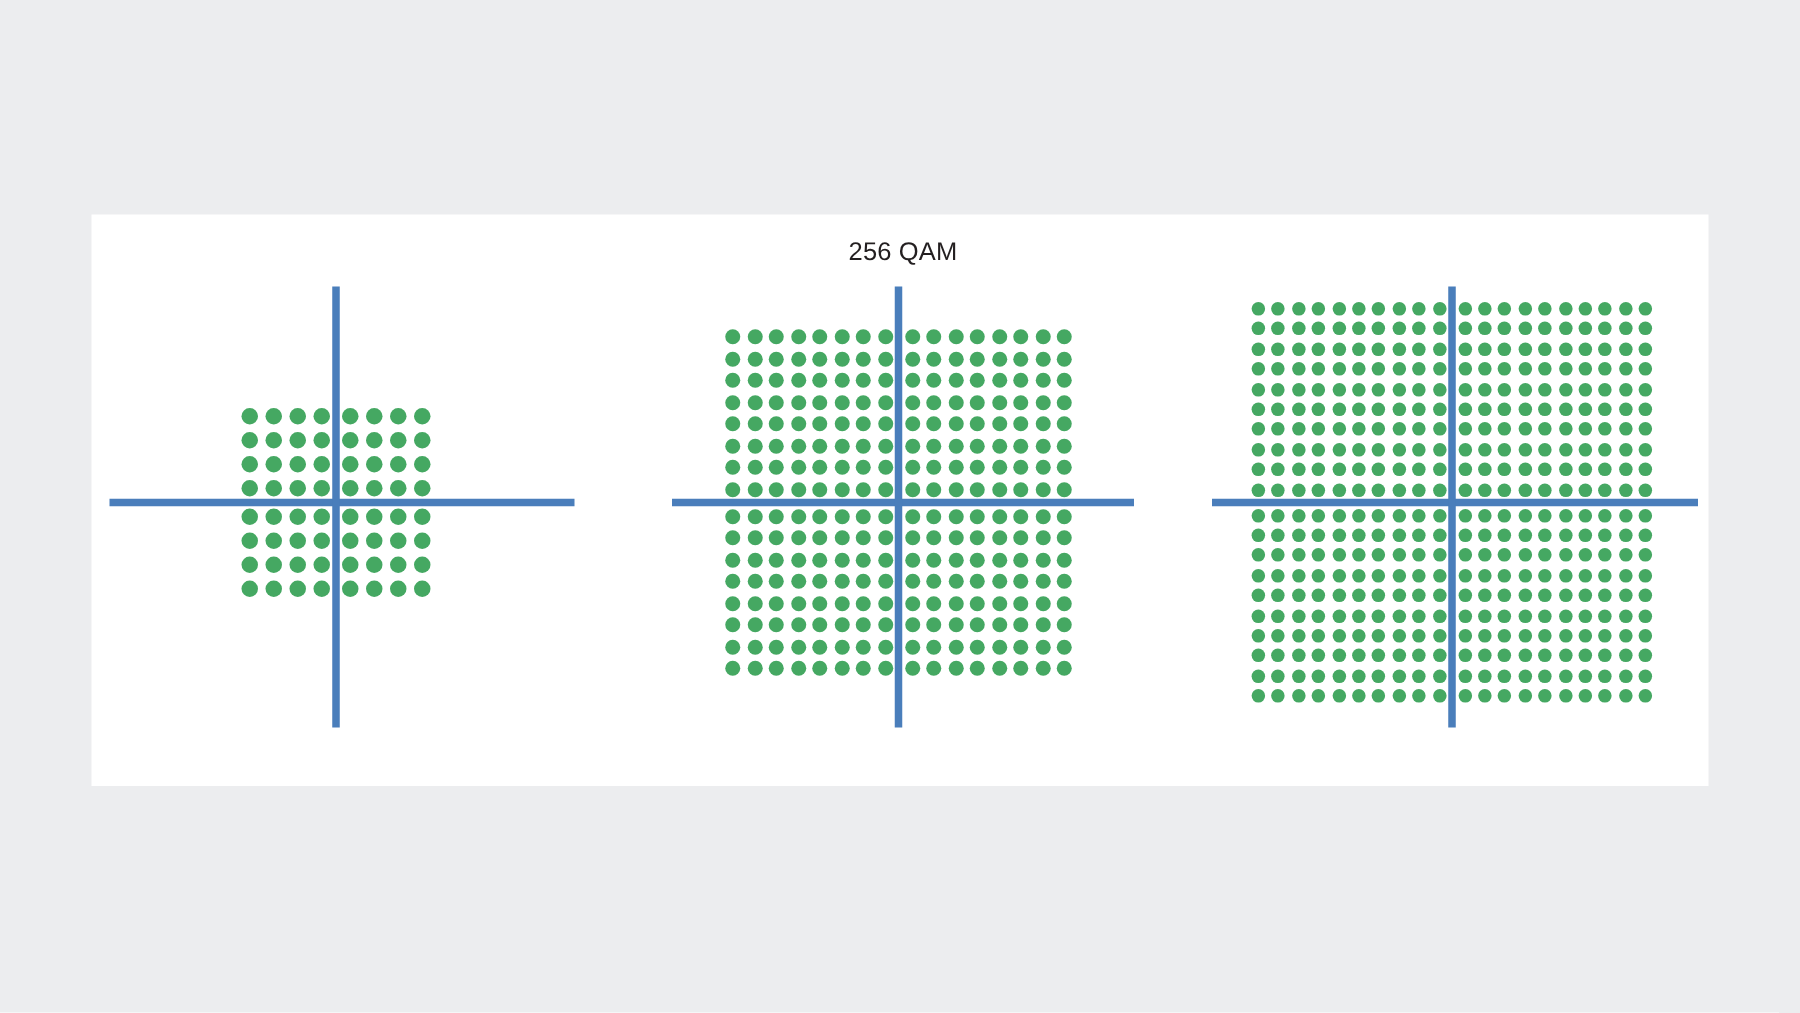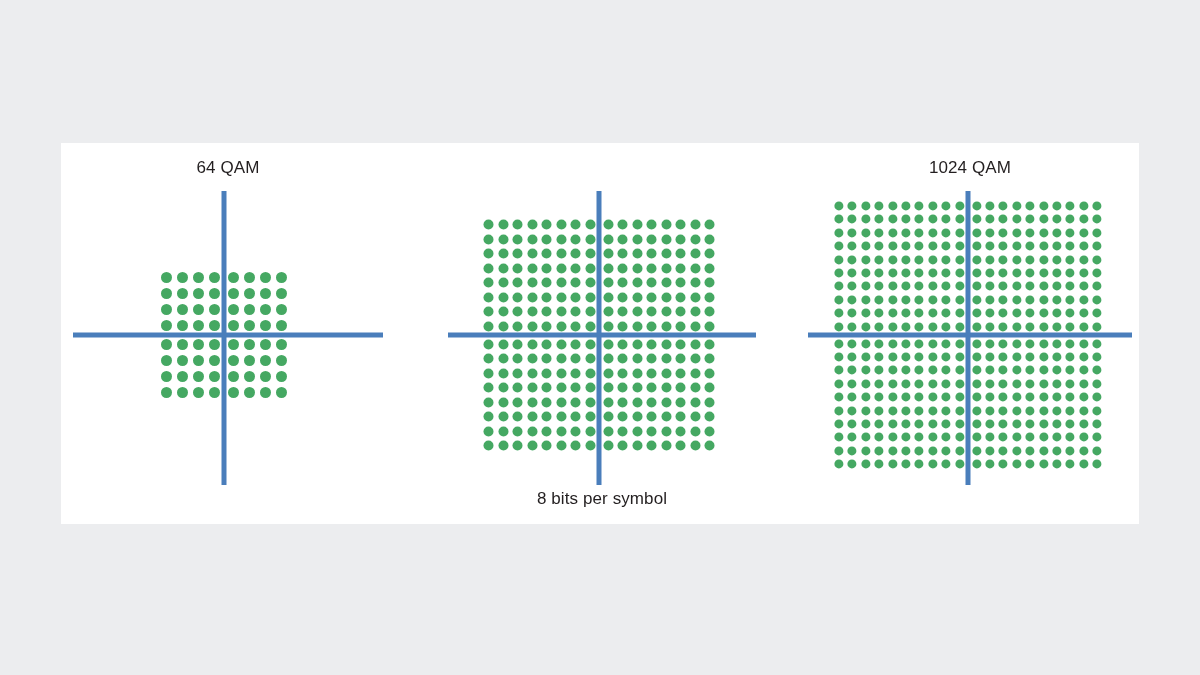--- a/index.html
+++ b/index.html
@@ -89,21 +89,20 @@
     background: #45a862;
   }
 </style>
 </head>
 <body>
 
 <div id="stage">
   <div class="panel">
     <div id="constellations">
         <div class="constellation" style="left: 12px; width: 310px;">
-          <div class="title">64 QAM</div>
           <div class="axis-h" style="left: 0px; width: 310px; top: 192px;"></div>
           <div class="axis-v" style="left: 151px; top: 48px; height: 294px;"></div>
           <div class="dots" style="left: 151px; top: 192px; width: 126px; height: 126px;">
             <span class="dot" style="width: 11px; height: 11px; left: 48px; top: 48px;"></span>
             <span class="dot" style="width: 11px; height: 11px; left: 32px; top: 48px;"></span>
             <span class="dot" style="width: 11px; height: 11px; left: 16px; top: 48px;"></span>
             <span class="dot" style="width: 11px; height: 11px; left: 0px; top: 48px;"></span>
             <span class="dot" style="width: 11px; height: 11px; left: 48px; top: 32px;"></span>
             <span class="dot" style="width: 11px; height: 11px; left: 32px; top: 32px;"></span>
             <span class="dot" style="width: 11px; height: 11px; left: 16px; top: 32px;"></span>
@@ -160,21 +159,21 @@
             <span class="dot" style="width: 11px; height: 11px; left: 83px; top: 99px;"></span>
             <span class="dot" style="width: 11px; height: 11px; left: 99px; top: 99px;"></span>
             <span class="dot" style="width: 11px; height: 11px; left: 115px; top: 99px;"></span>
             <span class="dot" style="width: 11px; height: 11px; left: 67px; top: 115px;"></span>
             <span class="dot" style="width: 11px; height: 11px; left: 83px; top: 115px;"></span>
             <span class="dot" style="width: 11px; height: 11px; left: 99px; top: 115px;"></span>
             <span class="dot" style="width: 11px; height: 11px; left: 115px; top: 115px;"></span>
           </div>
         </div>
         <div class="constellation" style="left: 387px; width: 308px;">
-          <div class="caption">8 bits per symbol</div>
+          <div class="title">256 QAM</div>
           <div class="axis-h" style="left: 0px; width: 308px; top: 192px;"></div>
           <div class="axis-v" style="left: 151px; top: 48px; height: 294px;"></div>
           <div class="dots" style="left: 151px; top: 192px; width: 231px; height: 231px;">
             <span class="dot" style="width: 10px; height: 10px; left: 101.5px; top: 101.5px;"></span>
             <span class="dot" style="width: 10px; height: 10px; left: 87px; top: 101.5px;"></span>
             <span class="dot" style="width: 10px; height: 10px; left: 72.5px; top: 101.5px;"></span>
             <span class="dot" style="width: 10px; height: 10px; left: 58px; top: 101.5px;"></span>
             <span class="dot" style="width: 10px; height: 10px; left: 43.5px; top: 101.5px;"></span>
             <span class="dot" style="width: 10px; height: 10px; left: 29px; top: 101.5px;"></span>
             <span class="dot" style="width: 10px; height: 10px; left: 14.5px; top: 101.5px;"></span>
@@ -423,21 +422,20 @@
             <span class="dot" style="width: 10px; height: 10px; left: 134px; top: 221px;"></span>
             <span class="dot" style="width: 10px; height: 10px; left: 148.5px; top: 221px;"></span>
             <span class="dot" style="width: 10px; height: 10px; left: 163px; top: 221px;"></span>
             <span class="dot" style="width: 10px; height: 10px; left: 177.5px; top: 221px;"></span>
             <span class="dot" style="width: 10px; height: 10px; left: 192px; top: 221px;"></span>
             <span class="dot" style="width: 10px; height: 10px; left: 206.5px; top: 221px;"></span>
             <span class="dot" style="width: 10px; height: 10px; left: 221px; top: 221px;"></span>
           </div>
         </div>
         <div class="constellation" style="left: 747px; width: 324px;">
-          <div class="title">1024 QAM</div>
           <div class="axis-h" style="left: 0px; width: 324px; top: 192px;"></div>
           <div class="axis-v" style="left: 160px; top: 48px; height: 294px;"></div>
           <div class="dots" style="left: 160px; top: 192px; width: 267.2px; height: 267.2px;">
             <span class="dot" style="width: 9px; height: 9px; left: 120.6px; top: 120.6px;"></span>
             <span class="dot" style="width: 9px; height: 9px; left: 107.2px; top: 120.6px;"></span>
             <span class="dot" style="width: 9px; height: 9px; left: 93.8px; top: 120.6px;"></span>
             <span class="dot" style="width: 9px; height: 9px; left: 80.4px; top: 120.6px;"></span>
             <span class="dot" style="width: 9px; height: 9px; left: 67px; top: 120.6px;"></span>
             <span class="dot" style="width: 9px; height: 9px; left: 53.6px; top: 120.6px;"></span>
             <span class="dot" style="width: 9px; height: 9px; left: 40.2px; top: 120.6px;"></span>

